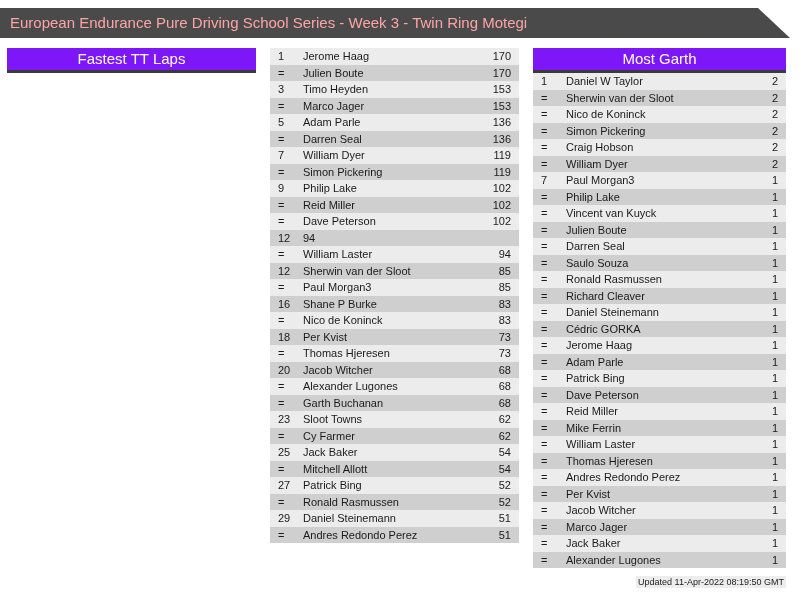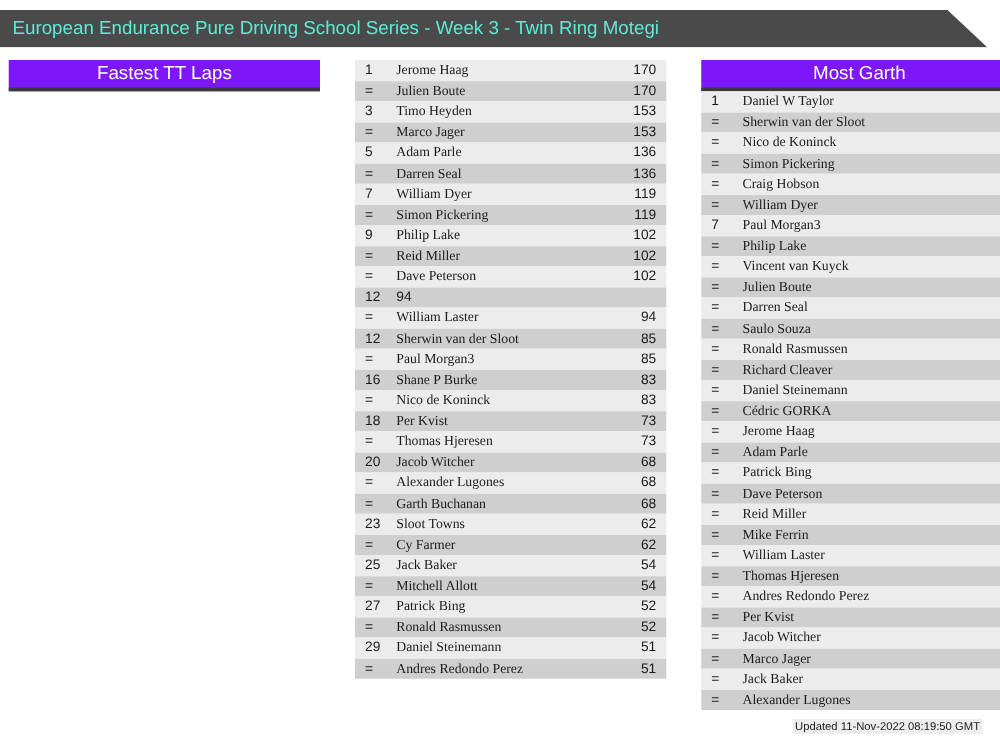--- a/index.html
+++ b/index.html
@@ -9,31 +9,31 @@
     font-family: "Liberation Sans", sans-serif;
     overflow: hidden;
   }
   
   .banner {
     margin-top: 8px;
     width: 790px;
     height: 30px;
     background: #4a4a4a;
     clip-path: polygon(0 0, calc(100% - 32px) 0, 100% 100%, 0 100%);
-    color: #5eead4;
+    color: #fca5a5;
     font-size: 15px;
     line-height: 30px;
     padding-left: 10px;
     white-space: nowrap;
   }
   
   .columns {
     display: flex;
     margin: 10px 0 0 7px;
-    gap: 28px;
+    gap: 14px;
     align-items: flex-start;
   }
   .panel { flex: 0 0 auto; }
   .panel.c1 { width: 249px; }
   .panel.c2 { width: 249px; }
   .panel.c3 { width: 253px; }
   .col-header {
     background: #7d17f7;
     border-bottom: 3px solid #3a3a3a;
     color: #ffffff;
@@ -46,21 +46,21 @@
   .row {
     display: flex;
     align-items: center;
     height: 16.5px;
     font-size: 11px;
     color: #1a1a1a;
   }
   .row:nth-child(odd)  { background: #ececec; }
   .row:nth-child(even) { background: #cfcfcf; }
   .row .rank  { flex: 0 0 33px; padding-left: 8px; }
-  .row .name  { flex: 1 1 auto; white-space: nowrap; overflow: hidden; font-family: Liberation Serif, serif; }
+  .row .name  { flex: 1 1 auto; white-space: nowrap; overflow: hidden; }
   .row .value { flex: 0 0 auto; padding-right: 8px; text-align: right; }
   
   .footer {
     width: 786px;
     text-align: right;
     margin-top: 3px;
   }
   .footer span {
     display: inline-block;
     background: #ededed;
@@ -389,14 +389,14 @@
           <span class="rank">=</span>
           <span class="name">Alexander Lugones</span>
           <span class="value">1</span>
         </div>
       </div>
   </div>
 
 </div>
 
 <div class="footer">
-  <span>Updated 11-Nov-2022 08:19:50 GMT</span>
+  <span>Updated 11-Apr-2022 08:19:50 GMT</span>
 </div>
 
 </body></html>

